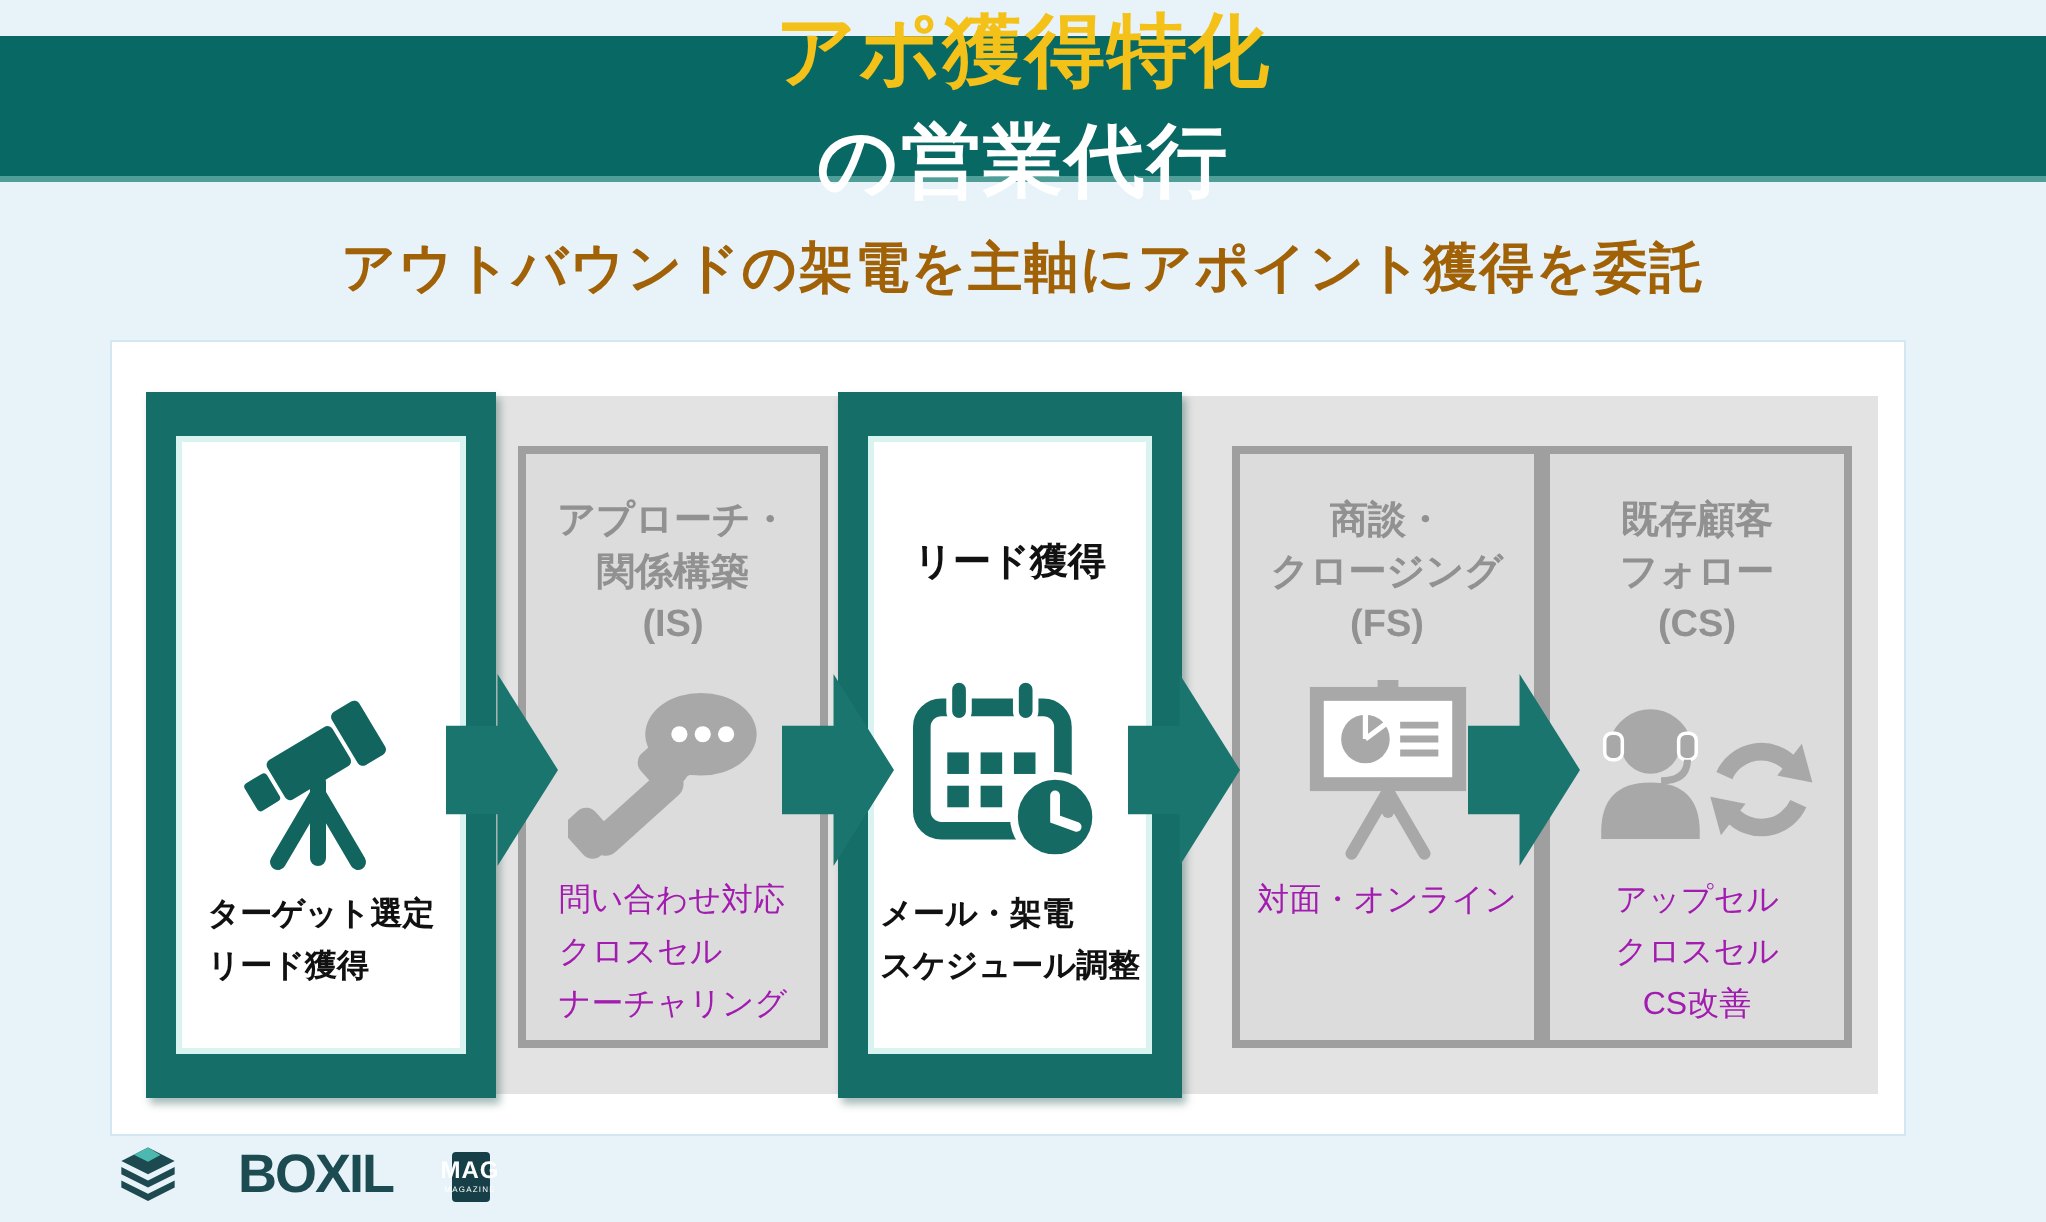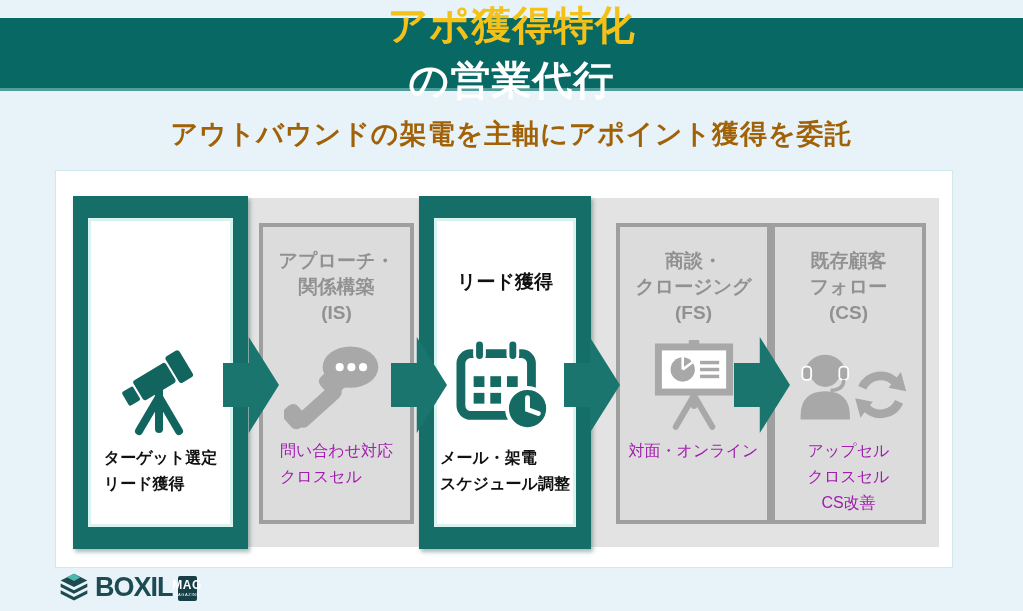--- a/index.html
+++ b/index.html
@@ -81,21 +81,21 @@
   .step-details .lines.centered { text-align:center; }
 
   
   .flow-arrow {
     position:absolute; width:56px; height:96px; background:#1a756e;
     clip-path:polygon(0% 27%, 46% 27%, 46% 0%, 100% 50%, 46% 100%, 46% 73%, 0% 73%);
     z-index:5;
   }
 
   
-  .logo { position:absolute; left:58px; top:572px; display:flex; align-items:flex-start; }
+  .logo { position:absolute; left:58px; top:572px; display:flex; align-items:flex-start;gap:24px; }
   .logo-mark { width:32px; height:32px; margin-right:5px; }
   .logo-brand {
     font-size:27px; font-weight:800; color:#1c4b52; letter-spacing:-1px; line-height:30px;
   }
   .logo-badge {
     margin-left:5px; margin-top:4px; background:#173f47; border-radius:2px;
     width:19px; height:25px; display:flex; flex-direction:column; align-items:center; justify-content:center;
   }
   .logo-badge .mag { color:#ffffff; font-size:12px; font-weight:800; line-height:13px; letter-spacing:0.5px; }
   .logo-badge .mag-sub { color:#ffffff; font-size:4px; letter-spacing:0.6px; line-height:6px; }
@@ -163,20 +163,21 @@
               <rect x="0" y="50" width="21" height="27" rx="7"></rect>
               <rect x="55" y="50" width="21" height="27" rx="7"></rect>
             </g>
           </svg>
         </span>
       </div>
       <div class="step-details">
         <div class="lines">
           <div>問い合わせ対応</div>
           <div>クロスセル</div>
+          <div>ナーチャリング</div>
         </div>
       </div>
     </div>
 
     <div class="step active" style="left:363px; top:25px; width:172px; height:353px;">
       <div class="inner">
         <div class="step-title">
           <div>リード獲得</div>
         </div>
         <div class="step-icon">

